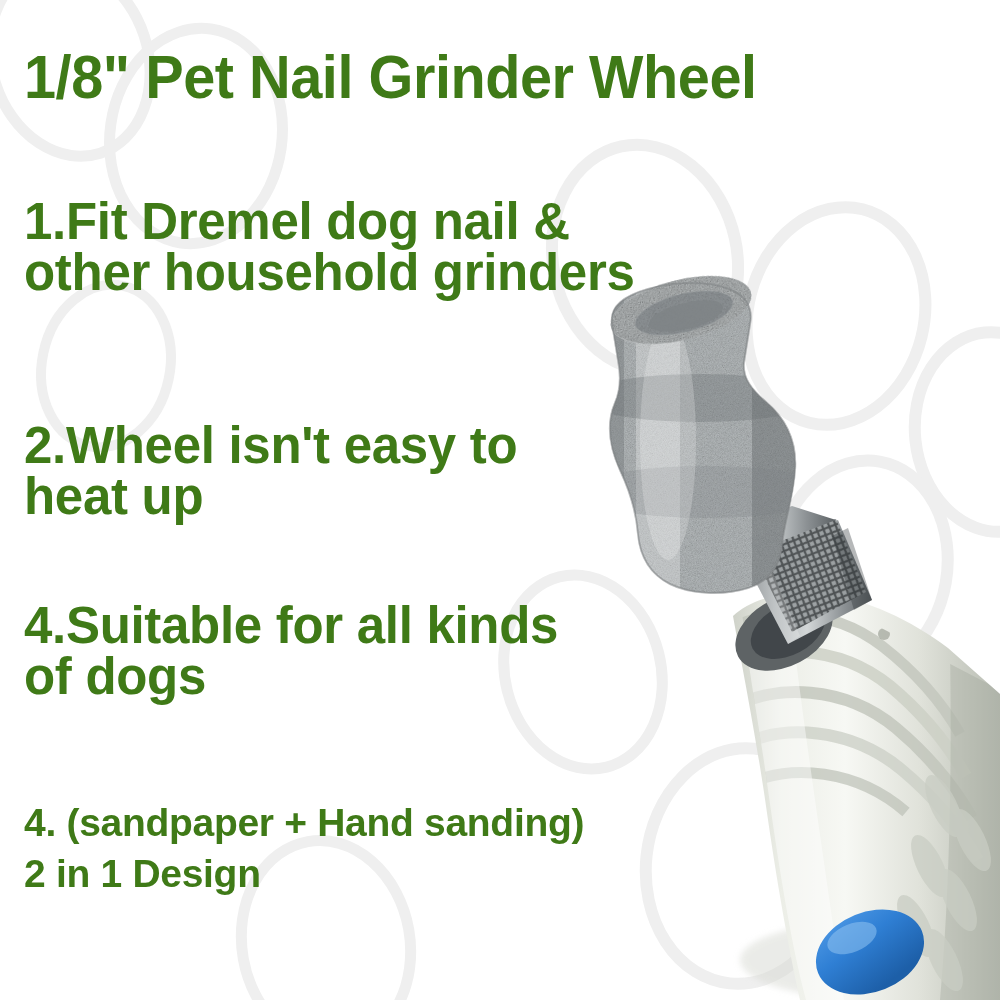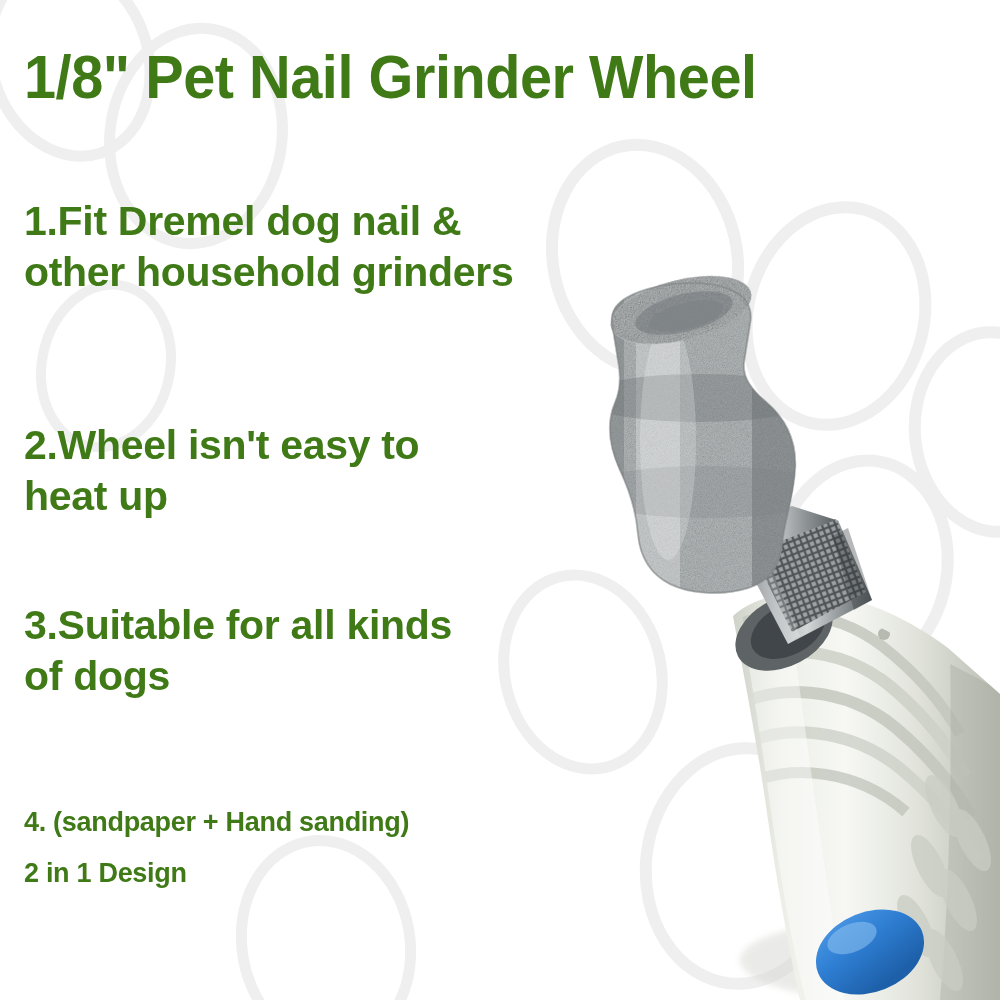--- a/index.html
+++ b/index.html
@@ -59,29 +59,29 @@
     transform-origin: left center;
   }
 
   .feature {
     position: absolute;
     left: 24px;
     width: 820px;
     color: #3f7a17;
     font-family: "Liberation Sans", sans-serif;
     font-weight: bold;
-    font-size: 41px;
+    font-size: 51px;
     line-height: 51px;
     letter-spacing: -0.3px;
     white-space: pre-line;
   }
   .feature.f1 { top: 196px; }
   .feature.f2 { top: 420px; }
   .feature.f3 { top: 600px; }
-  .feature.f4 { top: 797px; font-size: 27px; width: 880px; }
+  .feature.f4 { top: 797px; font-size: 39px; width: 880px; }
 </style>
 </head>
 <body>
 
 <div id="page">
 
   <svg id="watermark" viewBox="0 0 1000 1000" aria-hidden="true">
     <g id="wm-group" fill="none" stroke="#efefef">
         <ellipse cx="70" cy="60" rx="78" ry="98" stroke-width="11" fill="none" transform="rotate(-18 70 60)"></ellipse>
         <ellipse cx="196" cy="136" rx="86" ry="108" stroke-width="11" fill="none" transform="rotate(8 196 136)"></ellipse>
@@ -305,19 +305,19 @@
   <div id="text-layer">
 
     <div class="headline">1/8" Pet Nail Grinder Wheel</div>
 
     <div class="feature f1">1.Fit Dremel dog nail &amp;
 other household grinders</div>
 
     <div class="feature f2">2.Wheel isn't easy to
 heat up</div>
 
-    <div class="feature f3">3.Suitable for all kinds
+    <div class="feature f3">4.Suitable for all kinds
 of dogs</div>
 
     <div class="feature f4">4. (sandpaper + Hand sanding)
 2 in 1 Design</div>
   </div>
 </div>
 
 </body></html>

